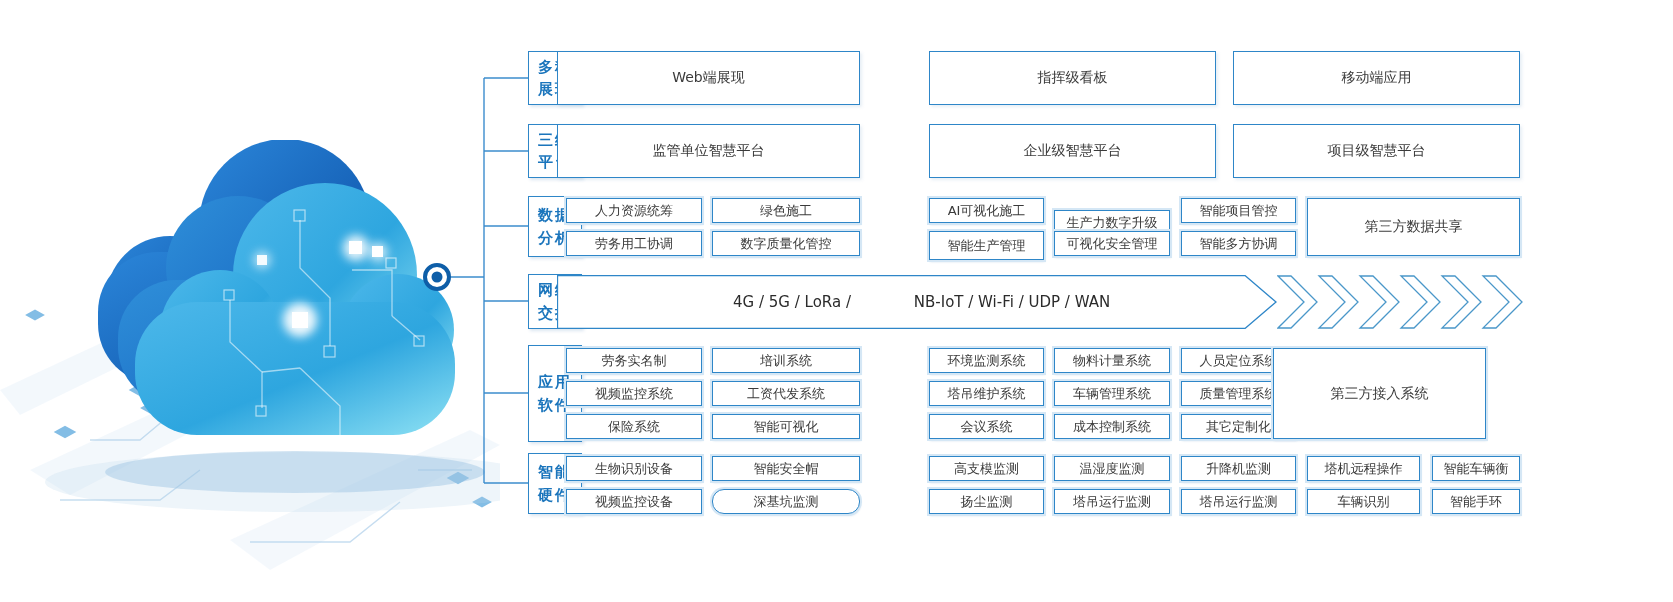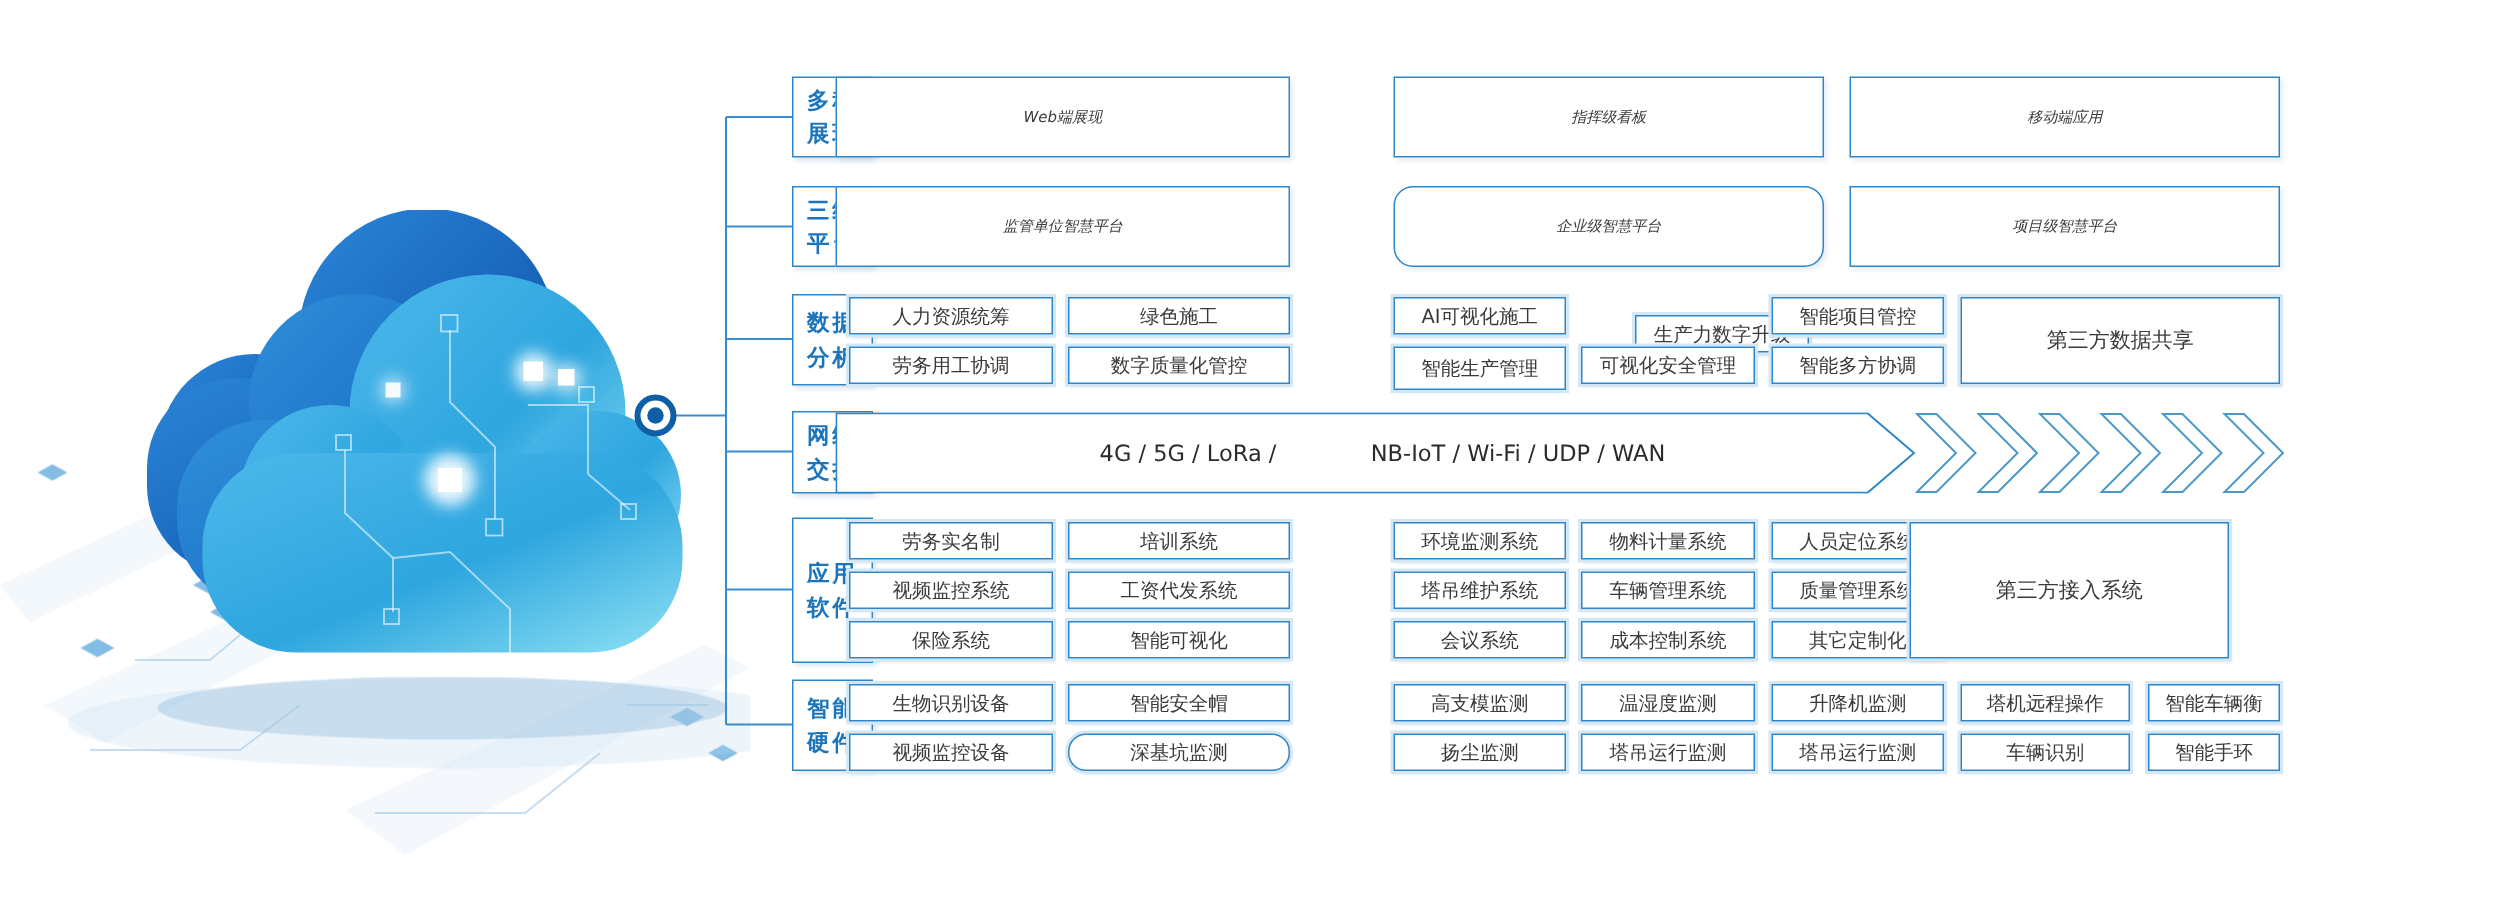--- a/index.html
+++ b/index.html
@@ -13,22 +13,22 @@
           font-family:"DejaVu Sans","Liberation Sans",sans-serif;}
   .title{position:absolute;left:48px;top:14px;display:flex;align-items:center;gap:9px;}
   .title .dot{width:10px;height:10px;border-radius:50%;background:var(--accent);}
   .title .zh{font-size:21px;font-weight:bold;color:var(--accent);letter-spacing:1px;}
   .title .en{font-size:13px;color:#2e86c8;margin-left:2px;margin-top:4px;}
   .label-box{position:absolute;box-sizing:border-box;border:1px solid var(--border);background:#fff;
              color:var(--accent);font-weight:bold;font-size:15px;line-height:1.5;letter-spacing:2px;
              display:flex;flex-direction:column;align-items:center;justify-content:center;
              box-shadow:2px 2px 3px rgba(120,160,200,.25);z-index:3;}
   .wide-box{position:absolute;box-sizing:border-box;border:1px solid var(--border);background:#fff;
-            color:var(--ink);font-size:10px;display:flex;align-items:center;justify-content:center;
-            box-shadow:2px 2px 3px rgba(120,160,200,.18);z-index:3;font-style:italic;}
+            color:var(--ink);font-size:14px;display:flex;align-items:center;justify-content:center;
+            box-shadow:2px 2px 3px rgba(120,160,200,.18);z-index:3;}
   .item-box{position:absolute;box-sizing:border-box;border:1px solid var(--border);background:#fff;
             color:var(--ink);font-size:13px;display:flex;align-items:center;justify-content:center;
             box-shadow:0 0 0 2px var(--halo),1px 2px 2px rgba(120,160,200,.28);z-index:3;}
   .side-box{font-size:14px;}
   .band{position:absolute;z-index:3;}
   .band .band-text{position:absolute;top:0;height:100%;display:flex;align-items:center;
                    font-size:15px;color:#2b2b2b;transform:translateX(-50%);white-space:nowrap;}
   .tree,.cloud,.chev{position:absolute;z-index:1;}
 </style>
 </head>
@@ -141,30 +141,30 @@
         <span>展现</span>
       </div>
       <div class="wide-box" style="left: 557px; top: 51px; width: 303px; height: 54px;">Web端展现</div>
       <div class="wide-box" style="left: 929px; top: 51px; width: 287px; height: 54px;">指挥级看板</div>
       <div class="wide-box" style="left: 1233px; top: 51px; width: 287px; height: 54px;">移动端应用</div>
       <div class="label-box" style="left: 528px; top: 124px; width: 54px; height: 54px;">
         <span>三级</span>
         <span>平台</span>
       </div>
       <div class="wide-box" style="left: 557px; top: 124px; width: 303px; height: 54px;">监管单位智慧平台</div>
-      <div class="wide-box" style="left: 929px; top: 124px; width: 287px; height: 54px; border-radius: 13px;">企业级智慧平台</div>
+      <div class="wide-box" style="left: 929px; top: 124px; width: 287px; height: 54px;">企业级智慧平台</div>
       <div class="wide-box" style="left: 1233px; top: 124px; width: 287px; height: 54px;">项目级智慧平台</div>
       <div class="label-box" style="left: 528px; top: 196px; width: 54px; height: 61px;">
         <span>数据</span>
         <span>分析</span>
       </div>
       <div class="item-box" style="left: 566px; top: 198px; width: 136px; height: 25px;">人力资源统筹</div>
       <div class="item-box" style="left: 712px; top: 198px; width: 148px; height: 25px;">绿色施工</div>
       <div class="item-box" style="left: 929px; top: 198px; width: 115px; height: 25px;">AI可视化施工</div>
-      <div class="item-box" style="left: 1054px; top: 210px; width: 116px; height: 25px; margin-left: 36px;">生产力数字升级</div>
+      <div class="item-box" style="left: 1054px; top: 210px; width: 116px; height: 25px;">生产力数字升级</div>
       <div class="item-box" style="left: 1181px; top: 198px; width: 115px; height: 25px;">智能项目管控</div>
       <div class="item-box" style="left: 566px; top: 231px; width: 136px; height: 25px;">劳务用工协调</div>
       <div class="item-box" style="left: 712px; top: 231px; width: 148px; height: 25px;">数字质量化管控</div>
       <div class="item-box" style="left: 929px; top: 231px; width: 115px; height: 29px;">智能生产管理</div>
       <div class="item-box" style="left: 1054px; top: 231px; width: 116px; height: 25px;">可视化安全管理</div>
       <div class="item-box" style="left: 1181px; top: 231px; width: 115px; height: 25px;">智能多方协调</div>
       <div class="item-box side-box" style="left: 1307px; top: 198px; width: 213px; height: 58px;">第三方数据共享</div>
       <div class="label-box" style="left: 528px; top: 274px; width: 54px; height: 55px;">
         <span>网络</span>
         <span>交换</span>

